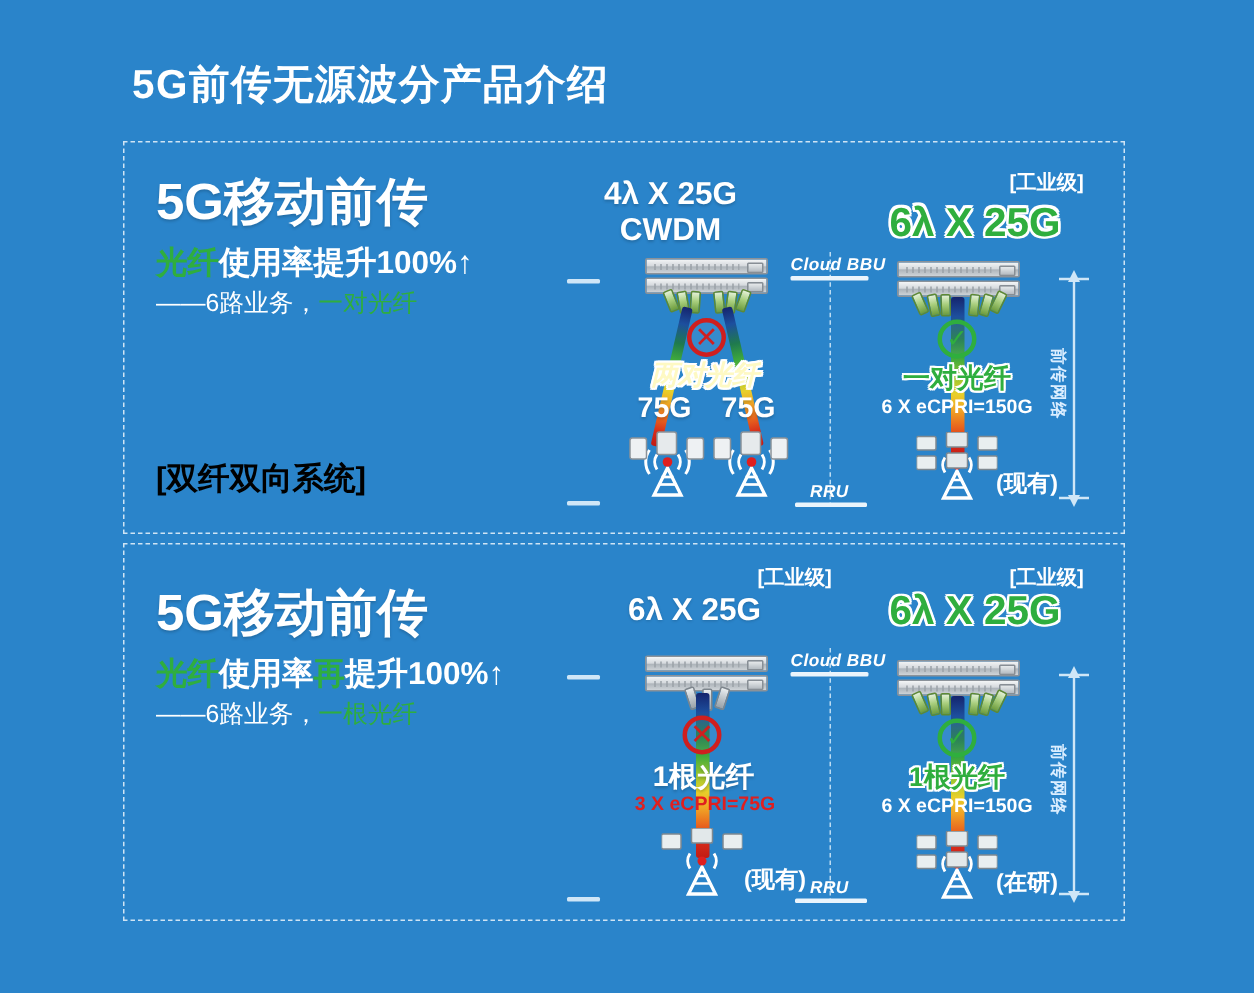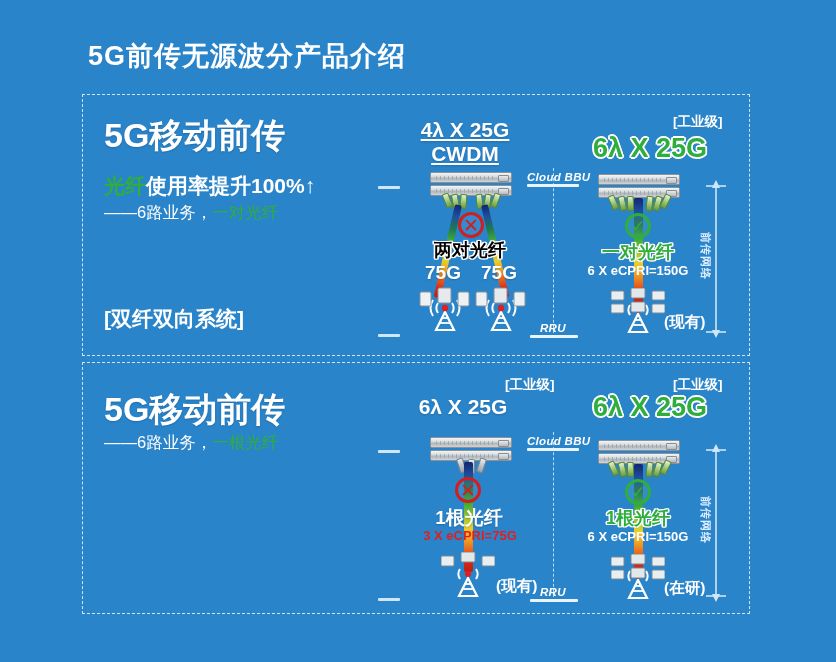--- a/index.html
+++ b/index.html
@@ -34,30 +34,30 @@
   #left-top{left:104px;top:118px;}
   #left-bottom{left:104px;top:392px;}
 
   .headline{
     font-size:34px;font-weight:bold;color:#ffffff;
     line-height:1.05;letter-spacing:0px;white-space:nowrap;
     text-shadow:0 1px 2px rgba(0,0,0,.18);
   }
   .subline{
     font-size:21px;font-weight:bold;color:#ffffff;
-    margin-top:20px;white-space:nowrap;line-height:1.15;
+    margin-top:10px;white-space:nowrap;line-height:1.15;
   }
   .subline .grn{color:#2fae3e;}
   .subline2{
     font-size:16.5px;font-weight:normal;color:#ffffff;
     margin-top:5px;white-space:nowrap;line-height:1.15;
   }
   .subline2 .grn{color:#2fae3e;}
   .sys-tag{
-    position:absolute;font-size:21px;font-weight:bold;color:#ffffff;
+    position:absolute;font-size:21px;font-weight:bold;color:#000000;
     white-space:nowrap;
   }
   #systag-top{left:104px;top:305px;}
   #systag-bottom{left:104px;top:570px;}
 
   
   .colhead{
     position:absolute;text-align:center;white-space:nowrap;
     font-weight:bold;line-height:1.15;
   }
@@ -141,23 +141,24 @@
     font-weight:bold;
   }
   .badge.x{border:3px solid #cf1f1f;color:#cf1f1f;font-size:19px;background:rgba(255,255,255,.06);}
   .badge.ok{border:3px solid #2fae3e;color:#2fae3e;font-size:17px;background:rgba(255,255,255,.06);}
 
   
   .anno{
     position:absolute;white-space:nowrap;font-weight:bold;text-align:center;
   }
   .anno.red{
-    color:#000000;font-size:18px;
+    color:#fef9c3;font-size:18px;
     text-shadow:-1.2px -1.2px 0 #fff,1.2px -1.2px 0 #fff,-1.2px 1.2px 0 #fff,1.2px 1.2px 0 #fff,
                 0 -1.4px 0 #fff,0 1.4px 0 #fff,-1.4px 0 0 #fff,1.4px 0 0 #fff;
+    font-style:italic;
   }
   .anno.green{
     color:#2fae3e;font-size:18px;
     text-shadow:-1.2px -1.2px 0 #fff,1.2px -1.2px 0 #fff,-1.2px 1.2px 0 #fff,1.2px 1.2px 0 #fff,
                 0 -1.4px 0 #fff,0 1.4px 0 #fff,-1.4px 0 0 #fff,1.4px 0 0 #fff;
   }
   .anno.white{color:#ffffff;font-size:19px;text-shadow:0 1px 2px rgba(0,0,0,.2);}
   .rate{
     position:absolute;white-space:nowrap;font-weight:bold;font-size:13px;
     color:#ffffff;text-align:center;
@@ -188,21 +189,21 @@
     <div class="headline">5G移动前传</div>
     <div class="subline">
       <span class="grn">光纤</span><span>使用率提升100%↑</span>
     </div>
     <div class="subline2">
       <span>——6路业务，</span><span class="grn">一对光纤</span>
     </div>
   </div>
   <div class="sys-tag" id="systag-top">[双纤双向系统]</div>
 
-  <div class="colhead white" style="left:395px;top:118px;width:140px;text-decoration:underline;">
+  <div class="colhead white" style="left:377px;top:118px;width:140px;">
     <div class="ln1">4λ X 25G</div>
     <div class="ln2">CWDM</div>
   </div>
   <div class="ind-tag" style="left:638px;top:113px;">[工业级]</div>
   <div class="colhead green" style="left:570px;top:133px;width:160px;">
     <div>6λ X 25G</div>
   </div>
 
   <div class="vline" style="left:553px;top:168px;height:170px;"></div>
   <div class="bbu-rule" style="left:527px;top:184px;width:52px;"></div>
@@ -325,20 +326,23 @@
     <polygon points="11,158 7,150 15,150" fill="#cfe6f7"></polygon>
     <line x1="1" y1="6" x2="21" y2="6" stroke="#cfe6f7" stroke-width="1.6"></line>
     <line x1="1" y1="152" x2="21" y2="152" stroke="#cfe6f7" stroke-width="1.6"></line>
   </svg>
   <div class="vert-label" style="left:713px;top:232px;">前传网络</div>
 
   <div class="panel" id="panel-bottom"></div>
 
   <div class="left-block" id="left-bottom">
     <div class="headline">5G移动前传</div>
+    <div class="subline">
+      <span class="grn">光纤</span><span>使用率</span><span class="grn">再</span><span>提升100%↑</span>
+    </div>
     <div class="subline2">
       <span>——6路业务，</span><span class="grn">一根光纤</span>
     </div>
   </div>
 
   <div class="ind-tag" style="left:470px;top:376px;">[工业级]</div>
   <div class="colhead white" style="left:393px;top:395px;width:140px;">
     <div class="ln1">6λ X 25G</div>
   </div>
 

